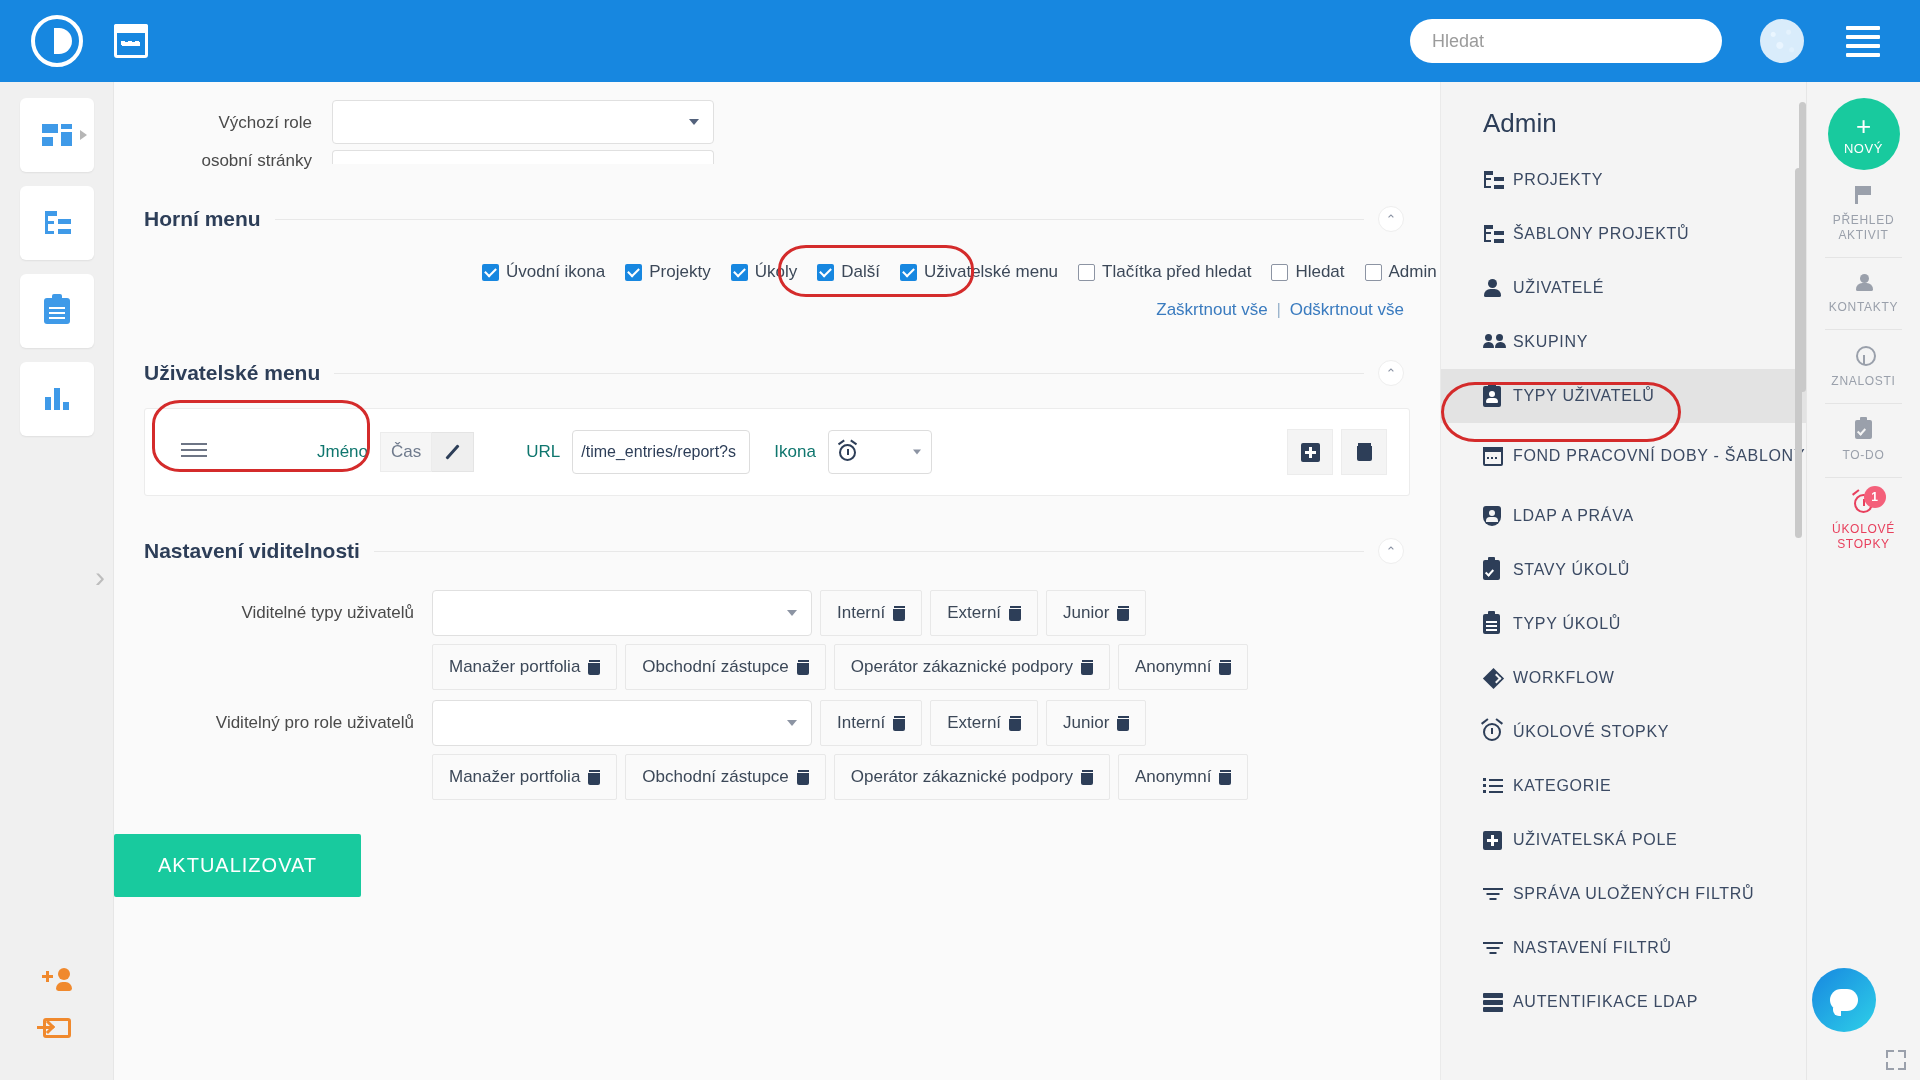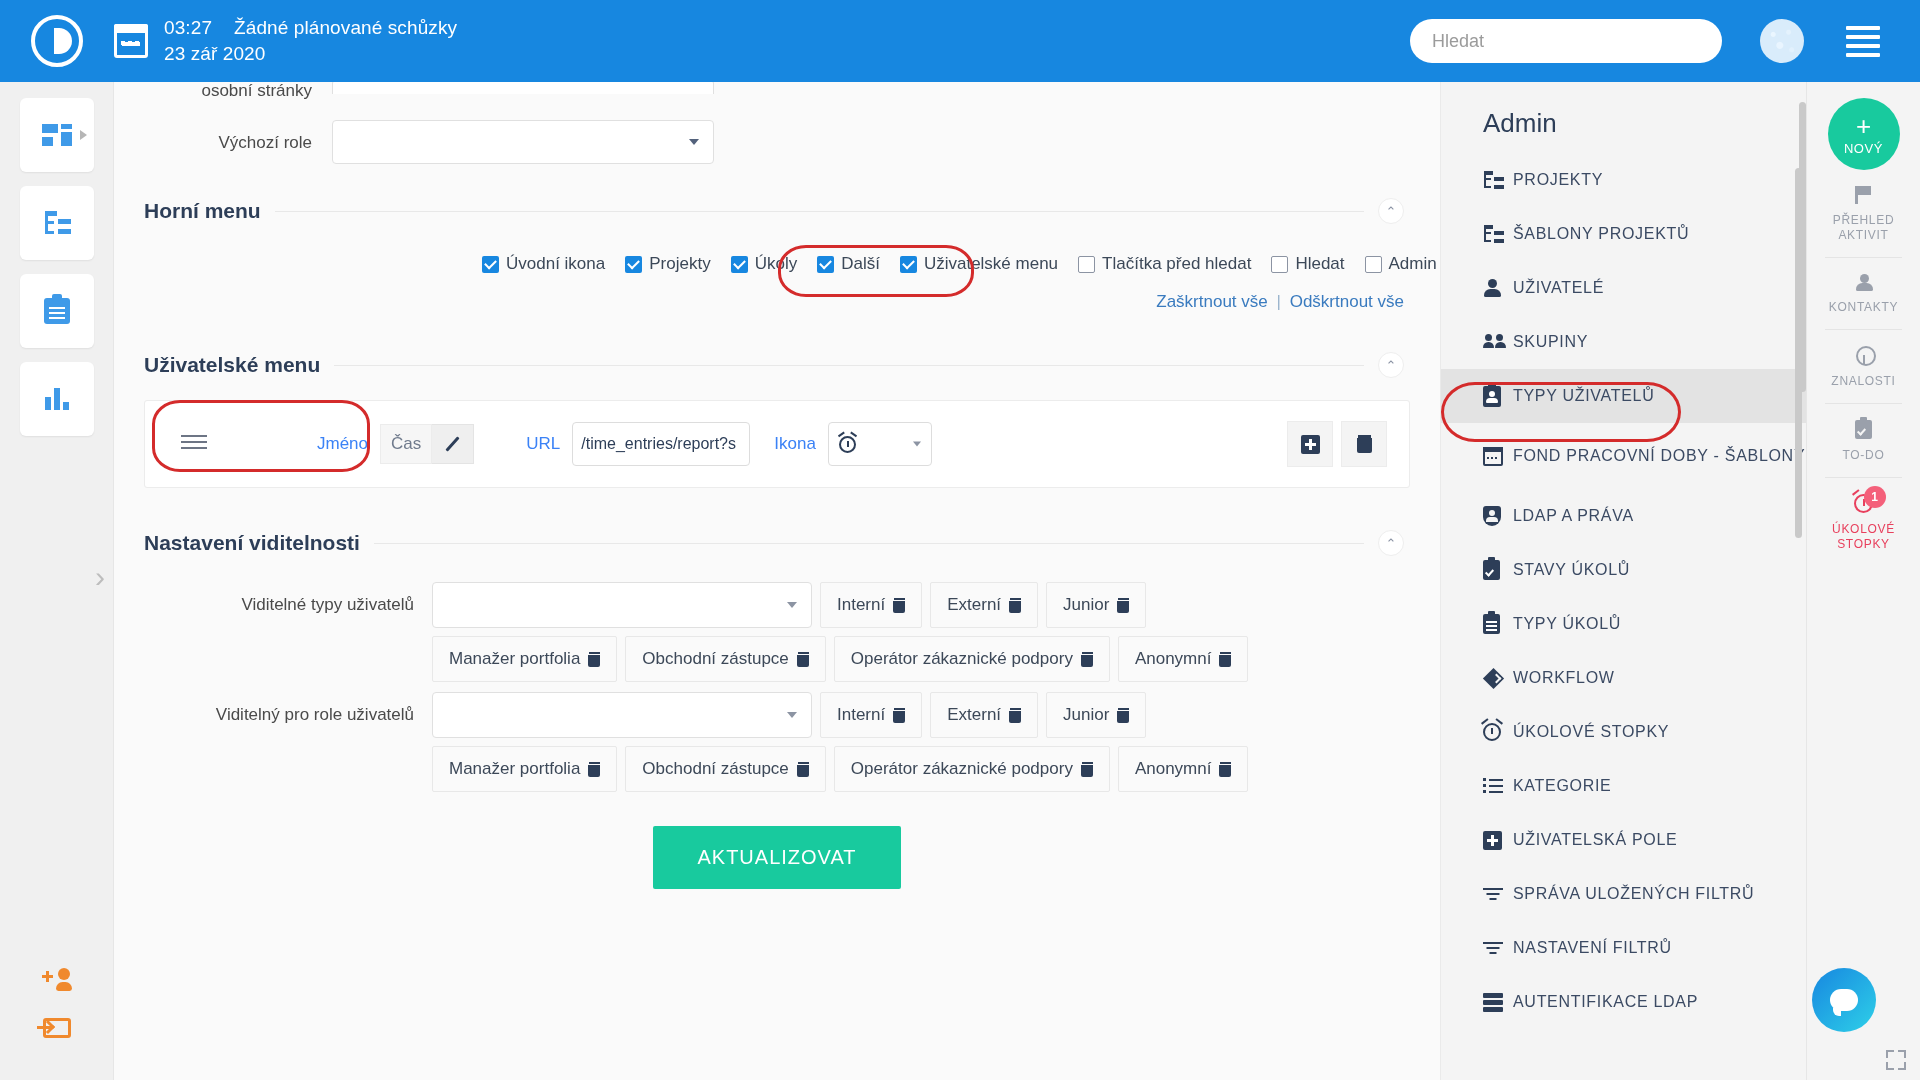--- a/index.html
+++ b/index.html
@@ -193,21 +193,21 @@
   .all-links .sep { color: #9bb4cd; margin: 0 4px; }
 
   
   .menu-card {
     margin: 22px 30px 0 30px; background: #fff; border: 1px solid #ececec;
     border-radius: 3px; height: 88px; display: flex; align-items: center;
     padding: 0 22px;
   }
   .drag-handle { width: 26px; margin-left: 14px; }
   .drag-handle i { display:block; height:2px; background:#6d7585; margin-bottom:4px; }
-  .mi-label { font-size: 17px; color: #3b82f6; margin-left: 110px; margin-right: 12px; }
+  .mi-label { font-size: 17px; color: #0f766e; margin-left: 110px; margin-right: 12px; }
   .mi-name-group { display: flex; height: 40px; }
   .mi-name-val {
     min-width: 44px; padding: 0 10px; background: #f6f6f6; border: 1px solid #ececec;
     display: flex; align-items: center; justify-content: center;
     font-size: 17px; color: #6f7a8c;
   }
   .mi-edit {
     width: 42px; background: #efefef; border: 1px solid #e4e4e4; border-left: none;
     display: flex; align-items: center; justify-content: center;
   }
@@ -278,21 +278,21 @@
   .tag {
     height: 46px; background: #fafafa; border: 1px solid #e8e8e8; border-radius: 2px;
     display: inline-flex; align-items: center; gap: 8px; padding: 0 16px;
     font-size: 17px; color: #3c4858; white-space: nowrap;
   }
   .tag .trash-ic { width: 12px; height: 15px; }
   .tag .trash-ic::before { width:12px; height:12px;}
   .tag .trash-ic::after { width:11px; height:2.5px;}
   .vis-line2 { display: flex; gap: 8px; margin-top: 8px; }
 
-  .update-wrap { text-align: center; margin-top: 34px; }
+  .update-wrap { text-align: left; margin-top: 34px; }
   .update-btn {
     display: inline-block; background: #18ca9e; color: #fff; font-size: 20px;
     letter-spacing: 1px; padding: 20px 44px; border-radius: 2px;
   }
 
   
   .right-panel {
     position: absolute; right: 114px; top: 82px; width: 366px; bottom: 0;
     background: #f4f4f4; border-left: 1px solid #eaeaea; overflow: hidden;
   }
@@ -454,25 +454,20 @@
     <div class="logo-wrap">
       <div class="logo-circle"></div>
     </div>
     <div class="cal-icon">
       <div class="cal-dots">
           <i></i>
           <i></i>
           <i></i>
         </div>
     </div>
-    <div class="hdr-meet">
-      <span class="time">03:27</span>
-      <span>Žádné plánované schůzky</span>
-      <span class="date">23 zář 2020</span>
-    </div>
     <div class="topbar-spacer"></div>
     <div class="search-box">
       <span>Hledat</span>
     </div>
     <div class="avatar"></div>
     <div class="burger">
         <i></i>
         <i></i>
         <i></i>
         <i></i>
@@ -524,31 +519,31 @@
         </div>
       </div>
       <div>
         <div class="ic-login"></div>
       </div>
     </div>
   </div>
 
   <div class="main">
 
-    <div class="form-row" style="margin-top:-2px;">
-      <div class="form-label" style="padding-top:0;">osobní stránky</div>
-      <div class="partial-field"></div>
-    </div>
-
     <div class="form-row" style="margin-top:18px;">
       <div class="form-label">Výchozí role</div>
       <div class="field-select">
         <span></span>
         <span class="caret"></span>
       </div>
+    </div>
+
+    <div class="form-row" style="margin-top:-2px;">
+      <div class="form-label" style="padding-top:0;">osobní stránky</div>
+      <div class="partial-field"></div>
     </div>
 
     <div class="section-head" style="margin-top:34px;">
       <div class="section-title">Horní menu</div>
       <div class="section-line"></div>
       <div class="collapse-btn">⌃</div>
     </div>
 
     <div class="checks-wrap">
       <div class="check-row" id="chk-row-1">

